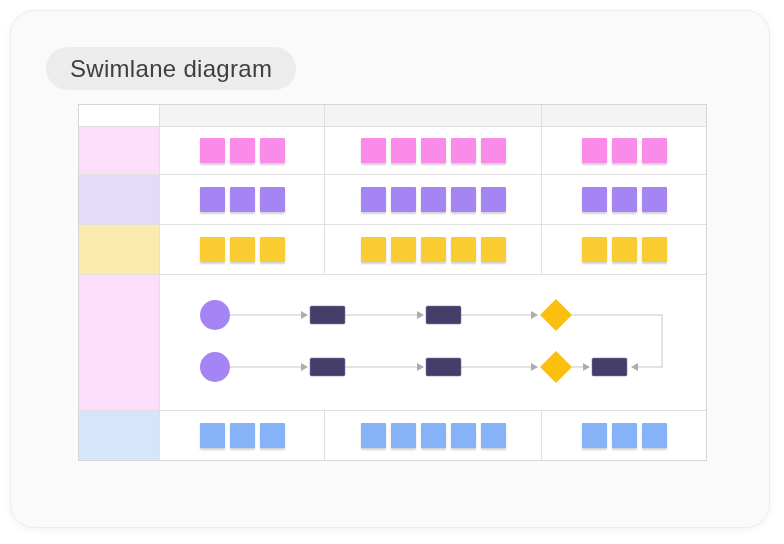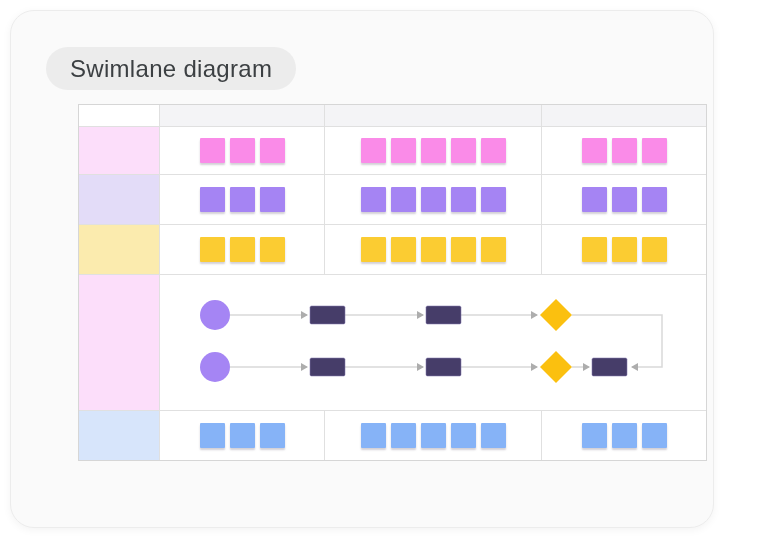--- a/index.html
+++ b/index.html
@@ -2,21 +2,21 @@
 <html style="--card-bg: #FAFAFA; --card-border: #ECECEC; --pill-bg: #ECECEC; --title-text: #3C4043; --table-border: #D6D6D6; --grid-line: #E0E0E0; --header-bg: #F4F4F6; --cell-bg: #FFFFFF; --connector: #D9D9D9; --arrowhead: #ADADAD; --flow-circle: #A585F4; --flow-rect: #463D69; --flow-rect-border: #8478AD; --flow-diamond: #FBC00F;"><head>
 <meta charset="utf-8">
 <style>
   * { margin:0; padding:0; box-sizing:border-box; }
   html,body { background:#ffffff; font-family:"Liberation Sans", sans-serif; }
   .screen {
     position:relative; width:784px; height:544px; background:#ffffff;
     border-radius:28px; overflow:hidden;
   }
   .card {
-    position:absolute; left:10px; top:10px; width:704px; height:518px;
+    position:absolute; left:10px; top:10px; width:760px; height:518px;
     background:var(--card-bg); border:1px solid var(--card-border);
     border-radius:24px; box-shadow:0 2px 8px rgba(0,0,0,0.05);
   }
   .pill {
     position:absolute; left:35px; top:36px; height:43px;
     background:var(--pill-bg); border-radius:22px;
     display:flex; align-items:center; padding:0 24px;
   }
   .pill span {
     font-size:24px; letter-spacing:0.3px; color:var(--title-text); white-space:nowrap;

